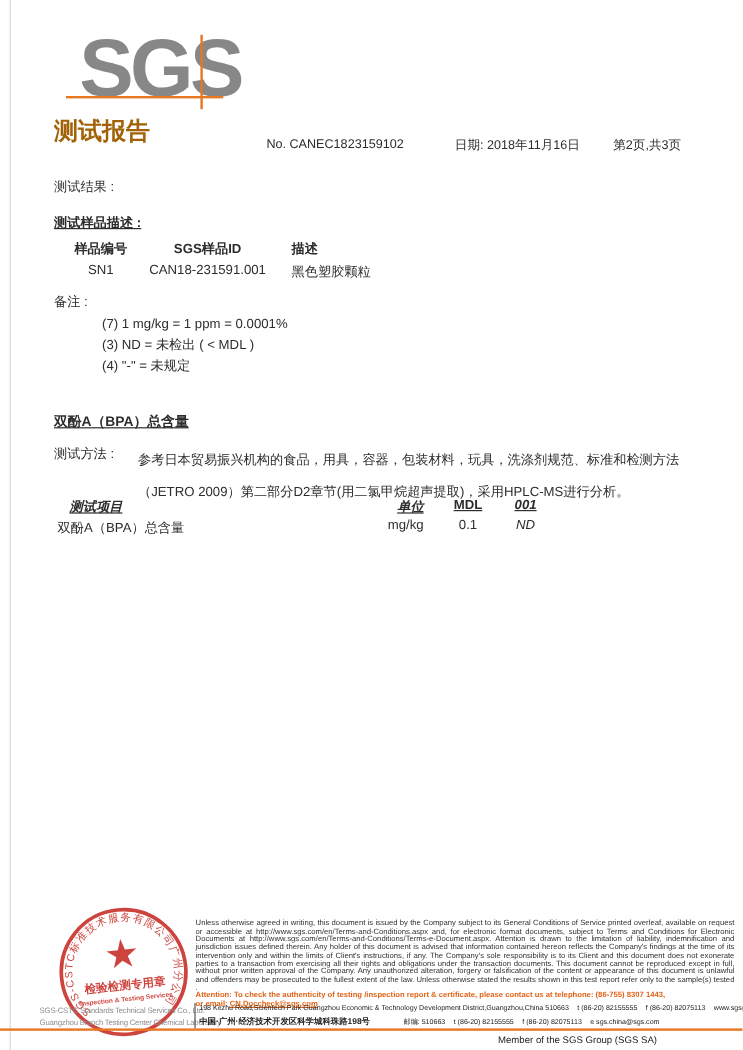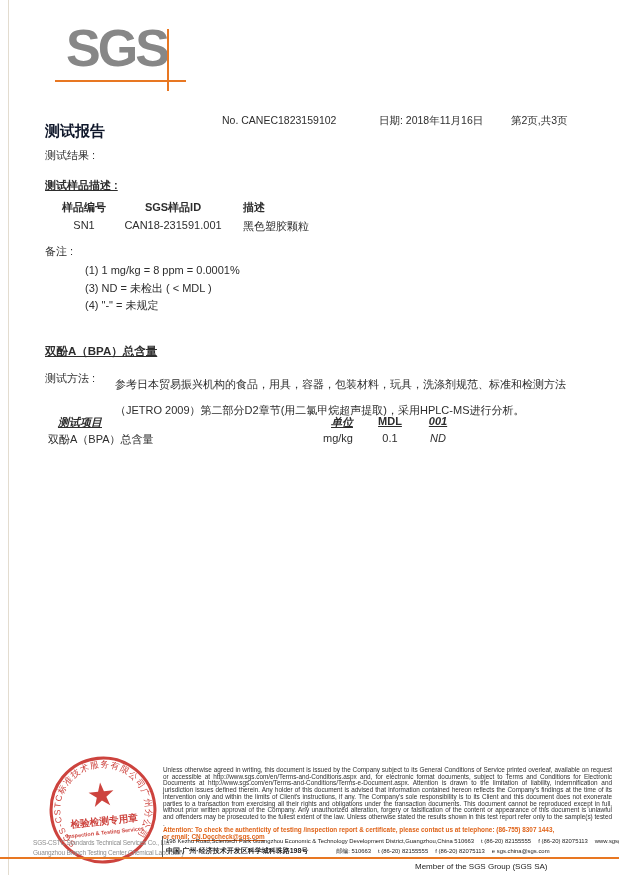--- a/index.html
+++ b/index.html
@@ -4,27 +4,27 @@
 <style>
   * { margin:0; padding:0; box-sizing:border-box; }
   body { background:#ffffff; font-family:"Liberation Sans","DejaVu Sans",sans-serif; }
   .page {
     position:relative; width:619px; height:875px; background:#fff;
     overflow:hidden; color:#2d2d2d;
   }
   .edge-line { position:absolute; left:8px; top:0; width:1px; height:875px; background:#e3dccf; }
 
   
-  .logo-text { position:absolute; left:66px; top:18px; font-size:52px; font-weight:bold;
+  .logo-text { position:absolute; left:66px; top:18px; font-size:68px; font-weight:bold;
                color:#878787; letter-spacing:-3px; font-family:"Liberation Sans",sans-serif; }
   .logo-hline { position:absolute; left:55px; top:80px; width:131px; height:2px; background:#e87722; }
   .logo-vline { position:absolute; left:167px; top:29px; width:2px; height:62px; background:#e87722; }
 
   
-  .doc-title { position:absolute; left:45px; top:122px; font-size:15px; font-weight:bold; color:#0f172a; }
+  .doc-title { position:absolute; left:45px; top:96px; font-size:20px; font-weight:bold; color:#a16207; }
   .hdr-no   { position:absolute; left:222px; top:114px; font-size:10.5px; }
   .hdr-date { position:absolute; left:379px; top:114px; font-size:10.5px; }
   .hdr-page { position:absolute; left:511px; top:114px; font-size:10.5px;text-align:right; }
 
   .label { font-size:11px; color:#2d2d2d; }
   .results-label { position:absolute; left:45px; top:148px; }
   .sampledesc-label { position:absolute; left:45px; top:178px; font-weight:bold; text-decoration:underline; }
 
   
   .sample-table { position:absolute; left:45px; top:200px; width:420px; font-size:11px; }
@@ -99,21 +99,21 @@
     </div>
     <div class="sample-row">
       <span class="sc1">SN1</span>
       <span class="sc2">CAN18-231591.001</span>
       <span class="sc3">黑色塑胶颗粒</span>
     </div>
   </div>
 
   <div class="label remarks-label">备注 :</div>
   <div class="remarks-list">
-    <div>(1) 1 mg/kg = 8 ppm = 0.0001%</div>
+    <div>(7) 1 mg/kg = 1 ppm = 0.0001%</div>
     <div>(3) ND = 未检出 ( &lt; MDL )</div>
     <div>(4) "-" = 未规定</div>
   </div>
 
   <div class="bpa-heading">双酚A（BPA）总含量</div>
   <div class="label method-label">测试方法 :</div>
   <div class="method-text">参考日本贸易振兴机构的食品，用具，容器，包装材料，玩具，洗涤剂规范、标准和检测方法（JETRO 2009）第二部分D2章节(用二氯甲烷超声提取)，采用HPLC-MS进行分析。</div>
 
   <div class="result-table">
     <div class="rrow">

